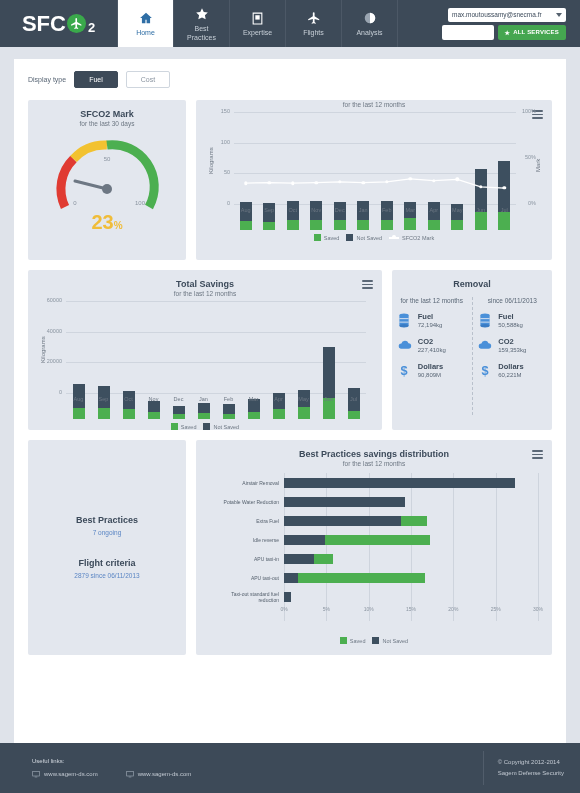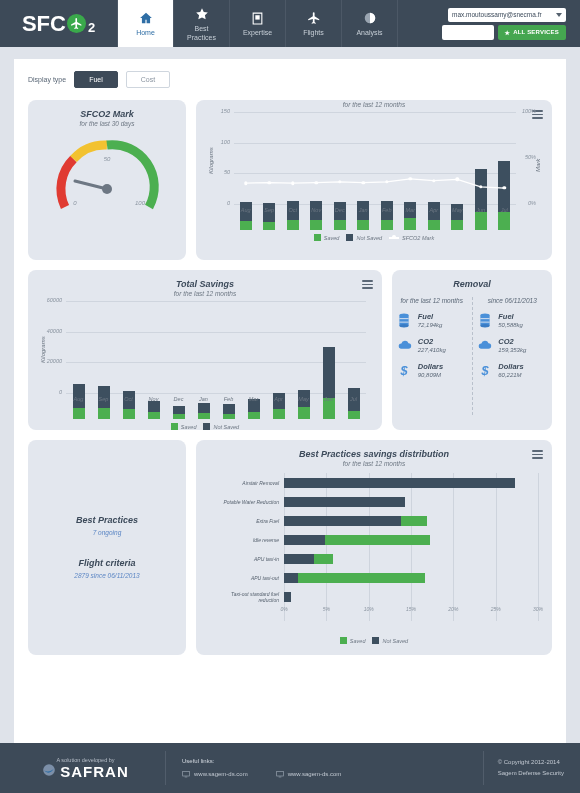--- a/index.html
+++ b/index.html
@@ -66,21 +66,21 @@
   .display-row { display:flex; align-items:center; gap:8px; margin-bottom:12px; }
   .display-label { font-size:7px; color:#5a6776; }
   .toggle-btn {
     font-size:7px; padding:4px 14px; border:1px solid #cfd6de; border-radius:2px; cursor:pointer;
     background:#ffffff; color:#8a94a0;
   }
   .toggle-btn.active { background:#3d4a58; color:#ffffff; border-color:#3d4a58; }
 
   .grid { display:flex; flex-direction:column; gap:10px; }
   .row { display:flex; gap:10px; }
-  .panel { background:#e3e7ee; border-radius:8px; position:relative;font-style:italic; }
+  .panel { background:#e3e7ee; border-radius:2px; position:relative; }
 
   .panel-title { text-align:center; font-size:9px; font-weight:bold; color:#3c4a5a; padding-top:9px;}
   .panel-sub { text-align:center; font-size:6.5px; color:#6d7783; margin-top:1px; }
   .hamburger { position:absolute; right:9px; top:10px; width:11px; cursor:pointer; }
   .hamburger span { display:block; height:1.5px; background:#5a6776; margin-bottom:2px; border-radius:1px;}
 
   
   .gauge-panel { width:158px; height:160px; }
   .gauge-wrap { display:flex; justify-content:center; margin-top:2px; position:relative;}
   .gauge-value { text-align:center; font-size:20px; color:#f0bd3a; font-weight:bold; margin-top:-6px; }
@@ -258,20 +258,23 @@
               <svg width="120" height="88" viewBox="0 0 120 88">
                 <path d="M18 78 A42 42 0 0 1 26.5 30" stroke="#e03b32" stroke-width="9" fill="none"></path>
                 <path d="M26.5 30 A42 42 0 0 1 60 16" stroke="#f2c230" stroke-width="9" fill="none"></path>
                 <path d="M60 16 A42 42 0 0 1 102 78" stroke="#4caf50" stroke-width="9" fill="none"></path>
                 <text x="60" y="32" font-size="6" fill="#8a94a0" text-anchor="middle" font-family="Liberation Sans">50</text>
                 <text x="28" y="76" font-size="6" fill="#8a94a0" text-anchor="middle" font-family="Liberation Sans">0</text>
                 <text x="93" y="76" font-size="6" fill="#8a94a0" text-anchor="middle" font-family="Liberation Sans">100</text>
                 <line x1="60" y1="60" x2="28" y2="52" stroke="#6d7783" stroke-width="3" stroke-linecap="round"></line>
                 <circle cx="60" cy="60" r="5" fill="#6d7783"></circle>
               </svg>
+            </div>
+            <div class="gauge-value">
+              <span>23</span><span class="pct">%</span>
             </div>
           </div>
 
           <div class="panel chart-panel">
             <div class="hamburger">
                 <span></span>
                 <span></span>
                 <span></span>
               </div>
             <div class="panel-sub">for the last 12 months</div>
@@ -719,32 +722,20 @@
                 </span>
             </div>
           </div>
         </div>
 
       </div>
     </div>
   </div>
 
   <div class="footer">
-    <div class="f-logo">
-      <div class="s1">A solution developed by</div>
-      <div class="s2">
-        <span>
-          <svg width="14" height="14" viewBox="0 0 24 24">
-              <circle cx="12" cy="12" r="10" fill="#7c8fa8"></circle>
-              <path d="M4 13c5 3 11 2 16-3-3 7-11 9-16 3z" fill="#2f6ea5"></path>
-            </svg>
-        </span>
-        <span>SAFRAN</span>
-      </div>
-    </div>
     <div class="f-links">
       <div class="t">Useful links:</div>
       <div class="row2">
         <span class="f-link">
           <span>
             <svg width="8" height="8" viewBox="0 0 24 24">
                 <rect x="2" y="4" width="20" height="14" fill="none" stroke="#9aa5b1" stroke-width="2"></rect>
                 <rect x="8" y="20" width="8" height="2" fill="#9aa5b1"></rect>
               </svg>
           </span>

